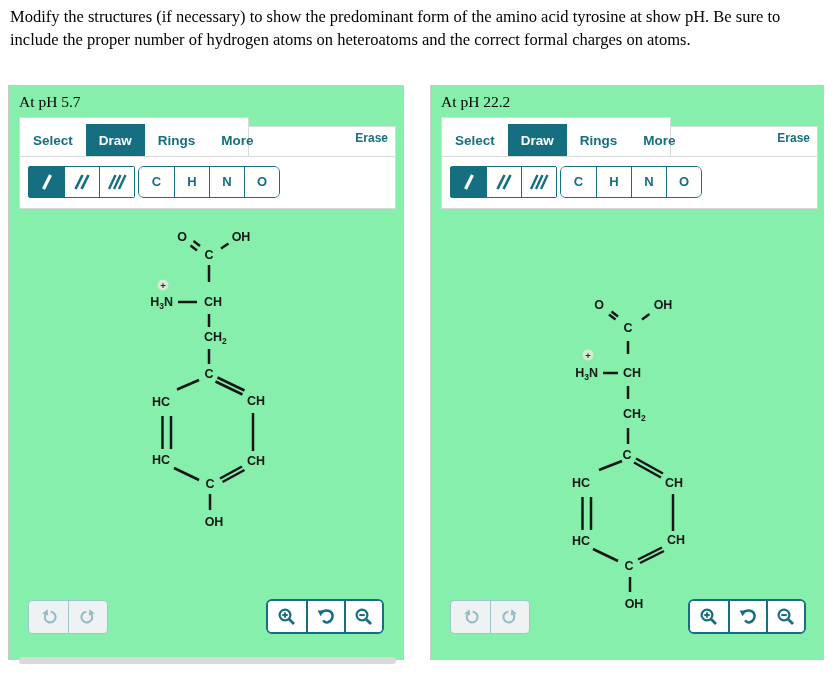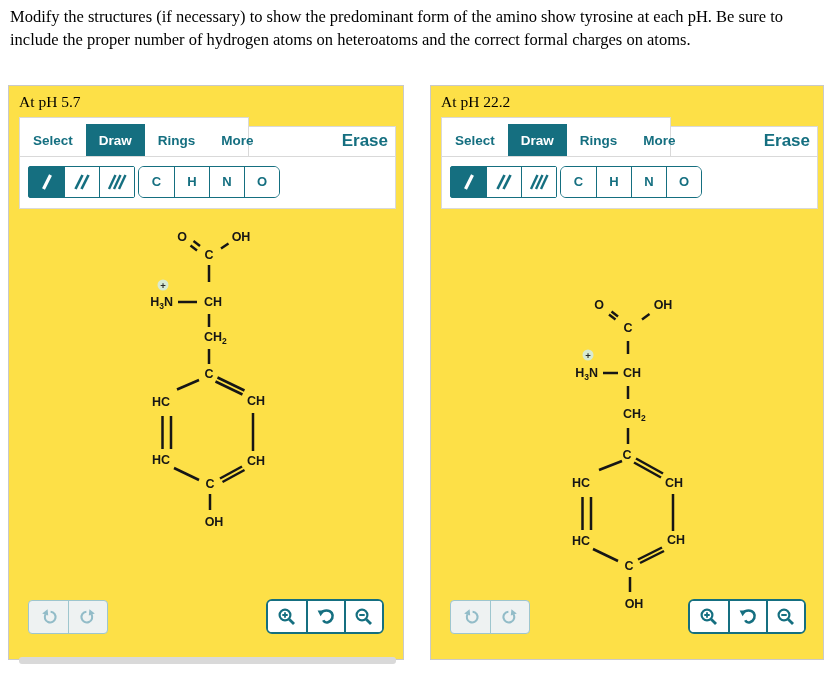--- a/index.html
+++ b/index.html
@@ -12,21 +12,21 @@
   html,body{margin:0;padding:0}
   body{
     width:840px;height:697px;position:relative;background:#fff;
     font-family:"Liberation Sans",sans-serif;overflow:hidden;
   }
   .instructions{
     position:absolute;left:10px;top:5px;width:822px;
     font-family:"Liberation Serif",serif;font-size:16.5px;line-height:23px;color:#000;
   }
   .panel{
-    position:absolute;top:85px;height:575px;background:#fde047;
+    position:absolute;top:85px;height:575px;background:#86efac;
     border:1px solid var(--panel-border);
   }
   .panel.left{left:8px;width:396px}
   .panel.right{left:430px;width:394px}
   .panel-title{
     position:absolute;left:10px;top:7px;
     font-family:"Liberation Serif",serif;font-size:15.5px;color:#000;
   }
   
   .toolbar{position:absolute;left:10px;top:31px;width:377px;height:92px}
@@ -37,21 +37,21 @@
     border:1px solid var(--tb-border);border-bottom:none;background:#fff;z-index:2;
     display:flex;align-items:flex-start;
   }
   .tab{
     height:33px;line-height:33px;padding:0 13px;margin-top:6px;
     color:var(--teal);font-weight:700;font-size:13.5px;cursor:pointer;white-space:nowrap;z-index:4;
   }
   .tab.active{background:var(--teal);color:#fff}
   .erase-link{
     position:absolute;right:8px;top:14px;color:var(--teal);
-    font-weight:700;font-size:17px;cursor:pointer;z-index:4;
+    font-weight:700;font-size:12px;cursor:pointer;z-index:4;
   }
   .bond-group{
     position:absolute;left:9px;top:49px;height:32px;display:flex;
     border:1px solid var(--teal);background:#fff;z-index:4;border-radius:2px;
   }
   .bond-btn{width:35px;height:30px;display:flex;align-items:center;justify-content:center;border-left:1px solid var(--teal);cursor:pointer;background:#fff}
   .bond-btn:first-child{border-left:none}
   .bond-btn.active{background:var(--teal)}
   .atom-group{
     position:absolute;left:119px;top:49px;height:32px;display:flex;
@@ -82,21 +82,21 @@
     position:absolute;left:257px;top:513px;display:flex;
     border:2px solid var(--teal);border-radius:6px;background:#fff;overflow:hidden;z-index:5;
   }
   .zoom-btn{width:38px;height:31px;display:flex;align-items:center;justify-content:center;border-left:2px solid var(--teal);cursor:pointer;background:#fff}
   .zoom-btn:first-child{border-left:none}
   .hscrollbar{position:absolute;left:10px;top:571px;width:377px;height:7px;background:#d9d9d9;border-radius:3px;z-index:5;cursor:pointer}
 </style>
 </head>
 <body>
 
-<div class="instructions">Modify the structures (if necessary) to show the predominant form of the amino show tyrosine at each pH. Be sure to include the proper number of hydrogen atoms on heteroatoms and the correct formal charges on atoms.</div>
+<div class="instructions">Modify the structures (if necessary) to show the predominant form of the amino acid tyrosine at show pH. Be sure to include the proper number of hydrogen atoms on heteroatoms and the correct formal charges on atoms.</div>
 
 <div class="panel left">
   <div class="panel-title">At pH 5.7</div>
 
   <div class="toolbar">
     <div class="tb-frame"></div>
     <div class="tabs-divider"></div>
     <div class="tabs-group">
       <div class="tab">Select</div>
       <div class="tab active">Draw</div>

